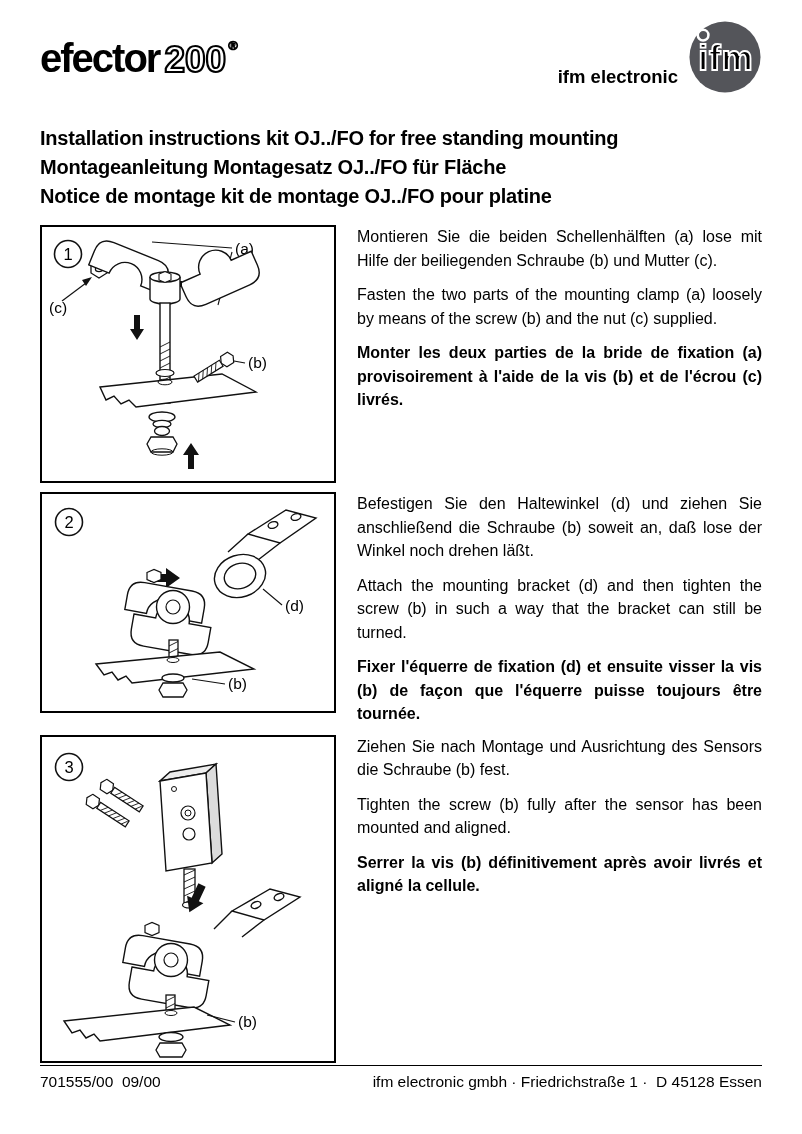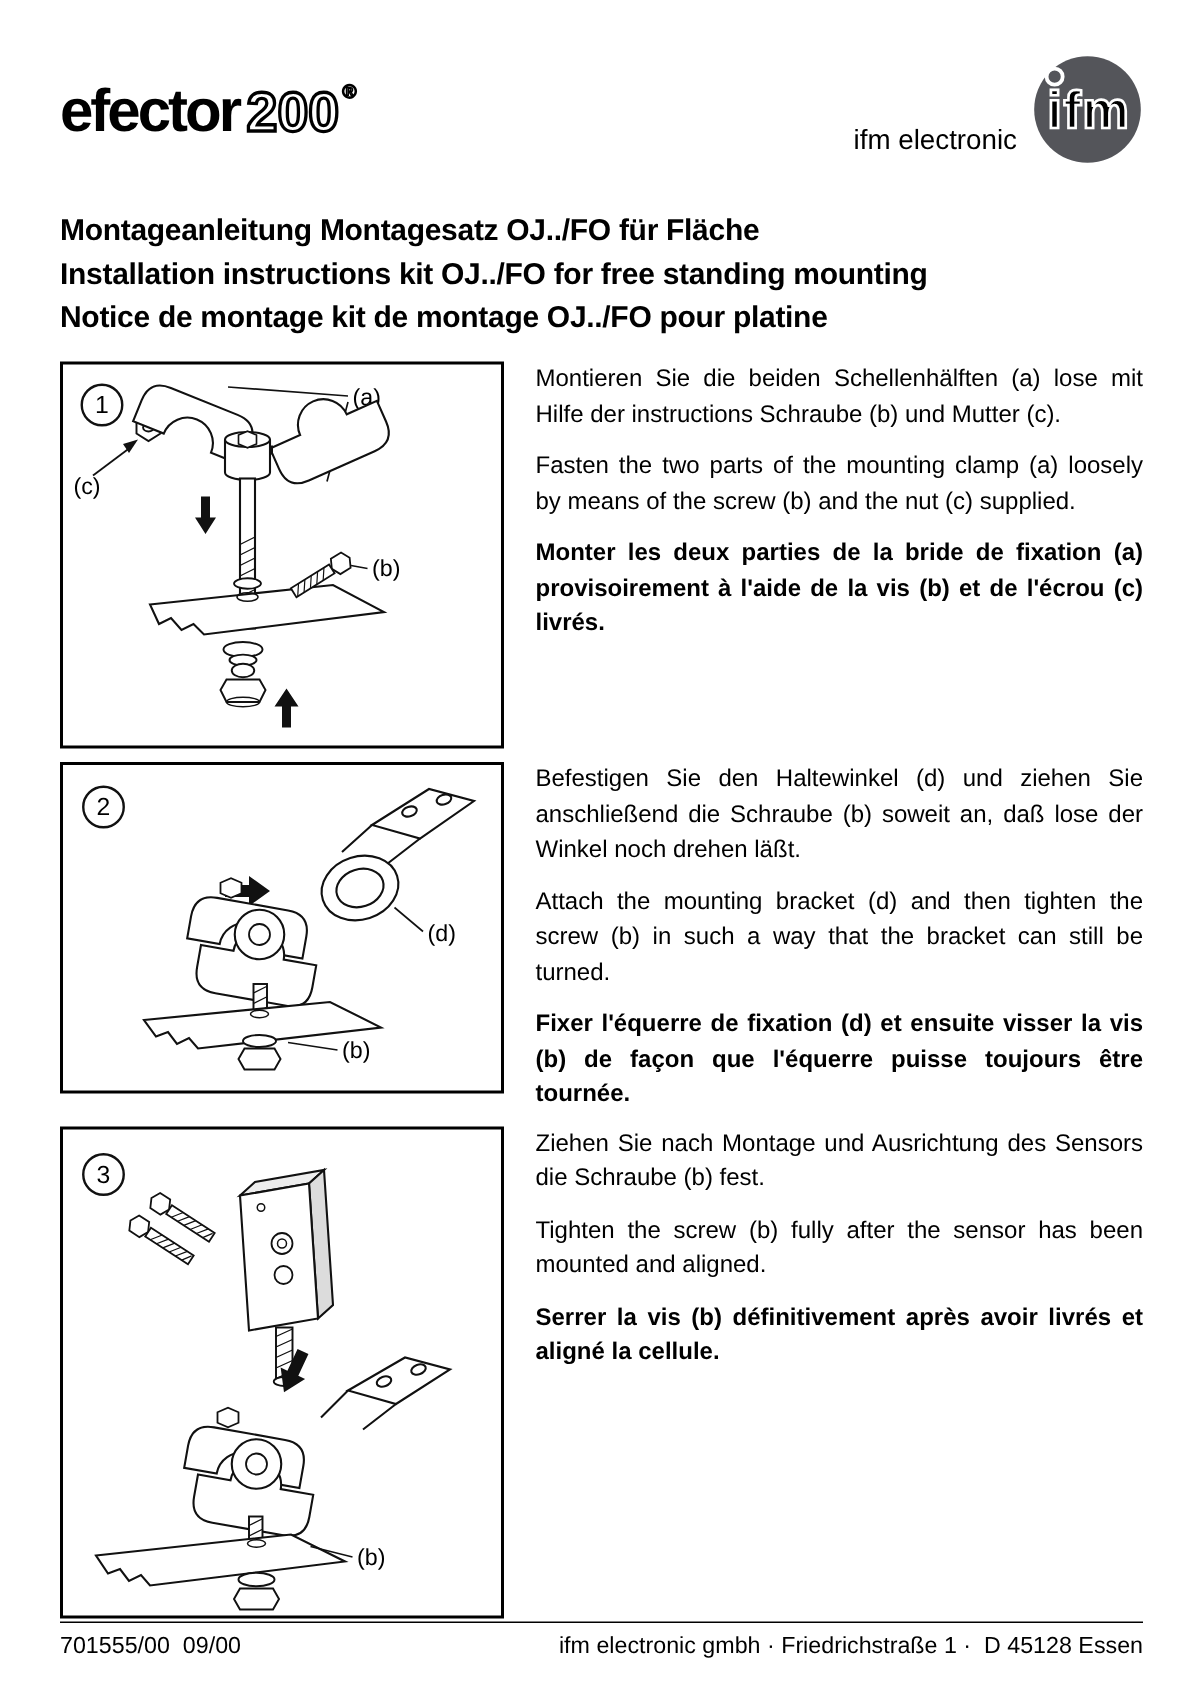--- a/index.html
+++ b/index.html
@@ -3,30 +3,30 @@
 <meta charset="utf-8">
 <style>
   * { box-sizing: border-box; }
   html, body { margin: 0; padding: 0; }
   body {
     width: 802px; height: 1134px;
     background: #ffffff; color: #000;
     font-family: "Liberation Sans", "DejaVu Sans", sans-serif;
     overflow: hidden;
   }
-  .page { width: 802px; height: 1134px; padding: 36px 40px 0; position: relative; }
+  .page { width: 802px; height: 1134px; padding: 20px 40px 0; position: relative; }
 
   
   .header { display: flex; justify-content: space-between; align-items: flex-start; height: 76px; }
   .brand { margin-top: 18px; font-weight: bold; font-size: 40px; line-height: 1; white-space: nowrap; }
   .brand-name { letter-spacing: -2px; }
   .brand-series { margin-left: 5px; font-size: 37px; color: #fff; -webkit-text-stroke: 2.2px #000; letter-spacing: 0; }
   .brand-reg { font-size: 13px; vertical-align: 22px; color: #fff; -webkit-text-stroke: 1px #000; margin-left: 2px; }
   .company { display: flex; align-items: center; gap: 10px; }
-  .company-name { font-weight: normal; font-size: 18.5px; margin-top: 40px; }
+  .company-name { font-weight: bold; font-size: 18.5px; margin-top: 40px; }
   .ifm-logo { width: 74px; height: 74px; display: block; }
 
   
   .title-block { margin-top: 28px; }
   .title-line { font-size: 20px; font-weight: bold; margin: 0; line-height: 29px; letter-spacing: -0.2px; }
 
   
   .content { margin-top: 14px; }
   .instruction { display: flex; align-items: flex-start; }
   .instruction + .instruction { margin-top: 9px; }
@@ -60,22 +60,22 @@
       <span class="company-name">ifm electronic</span>
       <svg class="ifm-logo" viewBox="0 0 76 76">
         <circle cx="38" cy="38" r="36.5" fill="#54555a"></circle>
         <circle cx="15.5" cy="15.5" r="5.5" fill="none" stroke="#fff" stroke-width="2.6"></circle>
         <text x="39" y="51" text-anchor="middle" font-size="36" font-weight="bold" fill="none" stroke="#fff" stroke-width="1.8" letter-spacing="1">ifm</text>
       </svg>
     </div>
   </header>
 
   <section class="title-block">
+    <h1 class="title-line">Installation instructions kit OJ../FO for free standing mounting</h1>
     <h1 class="title-line">Montageanleitung Montagesatz OJ../FO für Fläche</h1>
-    <h1 class="title-line">Installation instructions kit OJ../FO for free standing mounting</h1>
     <h1 class="title-line">Notice de montage kit de montage OJ../FO pour platine</h1>
   </section>
 
   <main class="content">
 
     <section class="instruction">
       <div class="figure figure-1">
         <svg class="fig-svg" viewBox="0 0 291 253" width="291" height="253">
           <circle cx="26" cy="27" r="13.5" fill="none" stroke="#111" stroke-width="1.6"></circle>
           <text class="step-num" x="26" y="32.5" text-anchor="middle">1</text>
@@ -132,21 +132,21 @@
           <g transform="translate(186,132) rotate(148)" stroke="#111" fill="#fff">
             <polygon points="-3,-6 5,-6 8,0 5,6 -3,6 -6,0" stroke-width="1.2"></polygon>
             <rect x="8" y="-3.5" width="30" height="7" stroke-width="1.2"></rect>
             <path d="M12,3.5 l5,-7 M17,3.5 l5,-7 M22,3.5 l5,-7 M27,3.5 l5,-7 M32,3.5 l5,-7" stroke-width="0.8" fill="none"></path>
           </g>
           <line x1="203" y1="136" x2="192" y2="134" stroke="#111" stroke-width="1.1"></line>
           <text class="fig-label" x="206" y="141">(b)</text>
         </svg>
       </div>
       <div class="texts">
-        <p>Montieren Sie die beiden Schellenhälften (a) lose mit Hilfe der instructions Schraube (b) und Mutter (c).</p>
+        <p>Montieren Sie die beiden Schellenhälften (a) lose mit Hilfe der beiliegenden Schraube (b) und Mutter (c).</p>
         <p>Fasten the two parts of the mounting clamp (a) loosely by means of the screw (b) and the nut (c) supplied.</p>
         <p>Monter les deux parties de la bride de fixation (a) provisoirement à l'aide de la vis (b) et de l'écrou (c) livrés.</p>
       </div>
     </section>
 
     <section class="instruction">
       <div class="figure figure-2">
         <svg class="fig-svg" viewBox="0 0 291 216" width="291" height="216">
           <circle cx="27" cy="28" r="13.5" fill="none" stroke="#111" stroke-width="1.6"></circle>
           <text class="step-num" x="27" y="33.5" text-anchor="middle">2</text>

